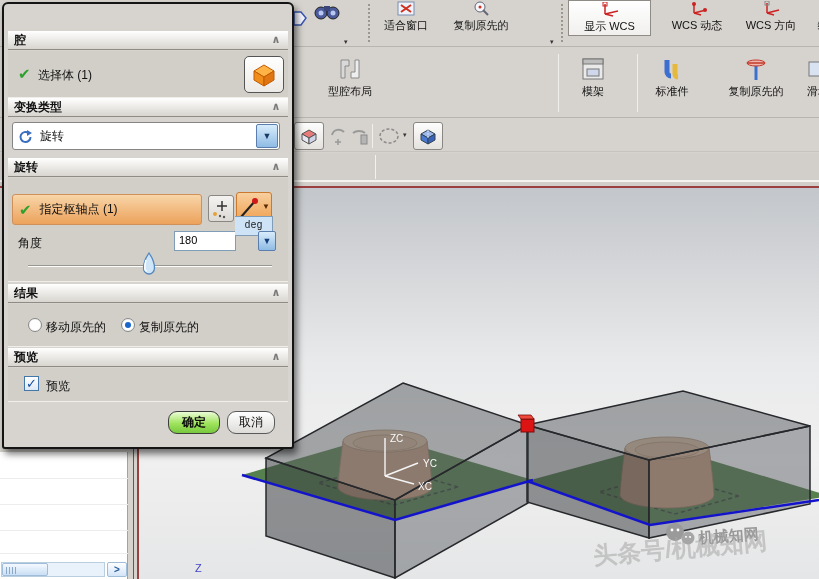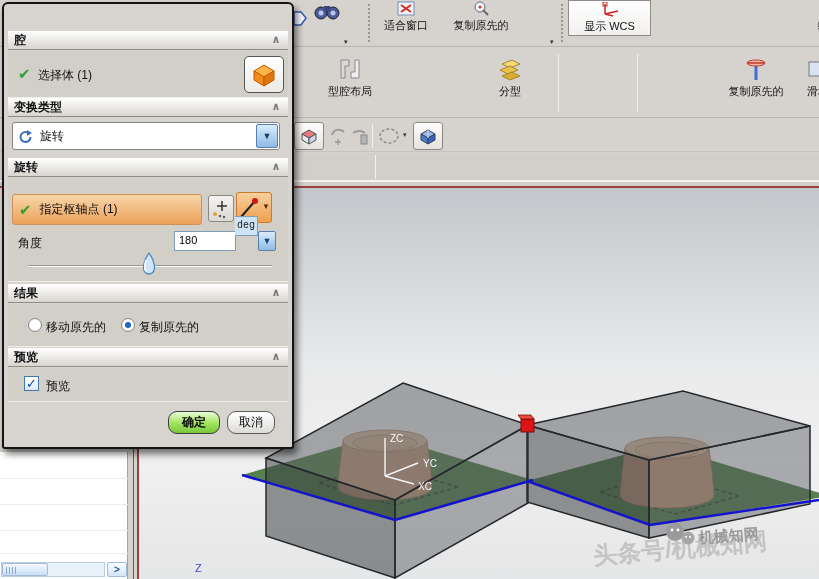--- a/index.html
+++ b/index.html
@@ -182,43 +182,69 @@
 
     <div class="tool active" style="left:568px;top:0;width:83px;height:36px">
       <svg width="22" height="15" style="margin-top:1px">
         <line x1="6" y1="12" x2="6" y2="2" stroke="#c22" stroke-width="1.5"></line>
         <line x1="6" y1="12" x2="19" y2="9" stroke="#c22" stroke-width="1.5"></line>
         <line x1="6" y1="12" x2="14" y2="14" stroke="#c22" stroke-width="1.5"></line>
         <rect x="4" y="0" width="4" height="4" fill="none" stroke="#c22"></rect>
       </svg>
       <span class="lbl">显示 WCS</span>
     </div>
+    <div class="tool" style="left:658px;top:1px;width:78px">
+      <svg width="22" height="15">
+        <line x1="8" y1="12" x2="8" y2="2" stroke="#c22" stroke-width="1.5"></line>
+        <line x1="8" y1="12" x2="20" y2="9" stroke="#c22" stroke-width="1.5"></line>
+        <line x1="8" y1="12" x2="15" y2="14" stroke="#c22" stroke-width="1.5"></line>
+        <circle cx="8" cy="3" r="2" fill="#c22"></circle>
+          <circle cx="19" cy="9" r="2" fill="#c22"></circle>
+      </svg>
+      <span class="lbl">WCS 动态</span>
+    </div>
+    <div class="tool" style="left:738px;top:1px;width:66px">
+      <svg width="22" height="15">
+        <line x1="7" y1="12" x2="7" y2="2" stroke="#c22" stroke-width="1.5"></line>
+        <line x1="7" y1="12" x2="19" y2="9" stroke="#c22" stroke-width="1.5"></line>
+        <line x1="7" y1="12" x2="14" y2="14" stroke="#c22" stroke-width="1.5"></line>
+        <rect x="5" y="0" width="4" height="4" fill="none" stroke="#888"></rect>
+      </svg>
+      <span class="lbl">WCS 方向</span>
+    </div>
     <div class="tool" style="left:808px;top:1px;width:30px">
       <span class="lbl" style="margin-top:17px">编</span>
     </div>
   </div>
 
   <div class="abs tb-row2">
     <div class="tool" style="left:318px;top:8px;width:64px">
       <svg width="26" height="26">
         <path d="M4,4 h8 v6 h-4 v12 h-4 Z" fill="#d9d9d9" stroke="#8a8a8a"></path>
         <path d="M22,22 h-8 v-6 h4 V4 h4 Z" fill="#eee" stroke="#8a8a8a"></path>
       </svg>
       <span class="lbl">型腔布局</span>
     </div>
-    <div class="tool" style="left:486px;top:8px;width:48px">
+    <div class="vsep" style="left:558px;top:6px;height:58px"></div>
+    <div class="tool" style="left:570px;top:8px;width:46px">
       <svg width="26" height="26">
-        <polygon points="5,8 15,4 23,8 13,12" fill="#f3d978" stroke="#a8862a"></polygon>
-        <polygon points="3,14 13,10 21,14 11,18" fill="#e8c44e" stroke="#a8862a"></polygon>
-        <polygon points="5,20 15,16 23,20 13,24" fill="#d8ae30" stroke="#a8862a"></polygon>
-      </svg>
-      <span class="lbl">分型</span>
-    </div>
-    <div class="vsep" style="left:558px;top:6px;height:58px"></div>
+        <rect x="3" y="3" width="20" height="20" fill="#e9e9e9" stroke="#777"></rect>
+        <rect x="3" y="3" width="20" height="5" fill="#bdbdbd" stroke="#777"></rect>
+        <rect x="7" y="13" width="12" height="7" fill="#cfd8ea" stroke="#777"></rect>
+      </svg>
+      <span class="lbl">模架</span>
+    </div>
     <div class="vsep" style="left:637px;top:6px;height:58px"></div>
+    <div class="tool" style="left:648px;top:8px;width:48px">
+      <svg width="26" height="26">
+        <path d="M8,4 v12 a4,4 0 0 0 4,4" fill="none" stroke="#3d6fd0" stroke-width="5"></path>
+        <path d="M16,8 v10 a3,3 0 0 0 3,3" fill="none" stroke="#e6b93a" stroke-width="5"></path>
+      </svg>
+      <span class="lbl">标准件</span>
+    </div>
     <div class="tool" style="left:718px;top:8px;width:76px">
       <svg width="26" height="26">
         <line x1="13" y1="8" x2="13" y2="24" stroke="#3d6fd0" stroke-width="3"></line>
         <ellipse cx="13" cy="7" rx="9" ry="3" fill="#f2b6ae" stroke="#c03a2a"></ellipse>
         <line x1="4" y1="7" x2="22" y2="7" stroke="#c03a2a" stroke-width="1.5"></line>
       </svg>
       <span class="lbl">复制原先的</span>
     </div>
     <div class="tool" style="left:798px;top:8px;width:40px">
       <svg width="26" height="26">
@@ -332,21 +358,21 @@
     </div>
     <div class="vec-btn">
       <svg width="24" height="29">
         <line x1="4" y1="24" x2="18" y2="8" stroke="#222" stroke-width="2"></line>
           <circle cx="18" cy="8" r="3" fill="#d01818"></circle>
       </svg>
       <div class="abs" style="right:1px;top:9px;font-size:8px;color:#5a2a00">▼</div>
     </div>
     <span class="rowtxt abs" style="left:14px;top:231px">角度</span>
     <div class="field" style="left:170px;top:227px;width:62px;height:20px">180</div>
-    <div class="unit" style="left:231px;top:212px;width:23px;height:20px">deg</div>
+    <div class="unit" style="left:231px;top:212px;width:38px;height:20px">deg</div>
     <div class="spin" style="left:254px;top:227px;width:18px;height:20px">▼</div>
     <div class="slider-track"></div>
     <svg class="abs" style="left:136px;top:248px" width="18" height="26">
       <path d="M9,1 C5.5,6 3.5,10 3.5,16 a5.5,6 0 0 0 11,0 C14.5,10 12.5,6 9,1 Z" fill="#cfe6f8" stroke="#5588bb" stroke-width="1.3"></path>
       <path d="M6,8 C5,11 4.8,13 4.8,16 a2,3 0 0 0 2,3" fill="none" stroke="#fff" stroke-width="1.5"></path>
     </svg>
 
     <div class="hdr" style="top:280px">
       <span class="htxt">结果</span>
       <span class="chev">∧</span>

